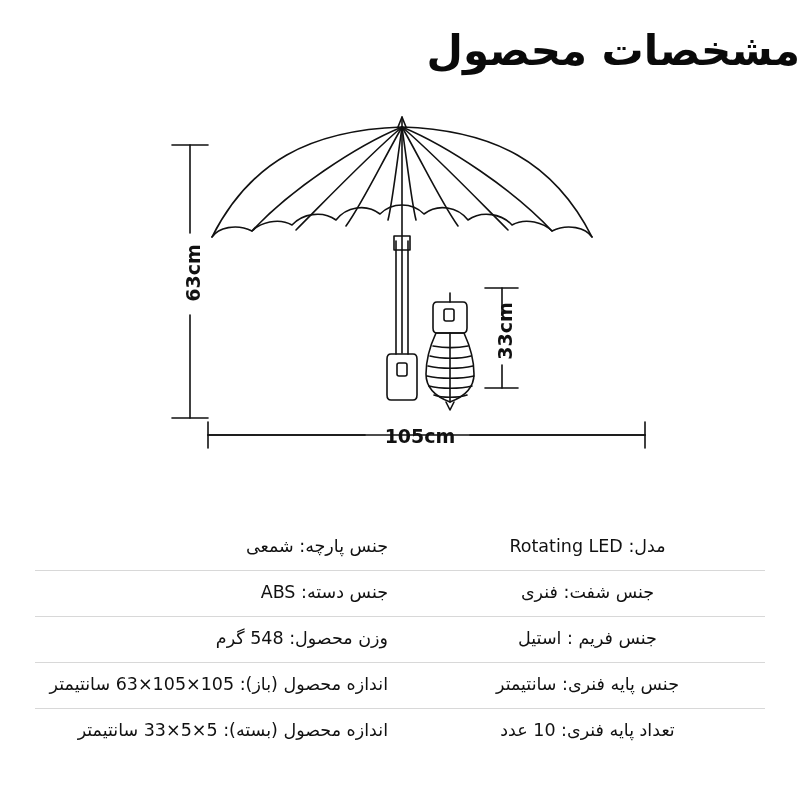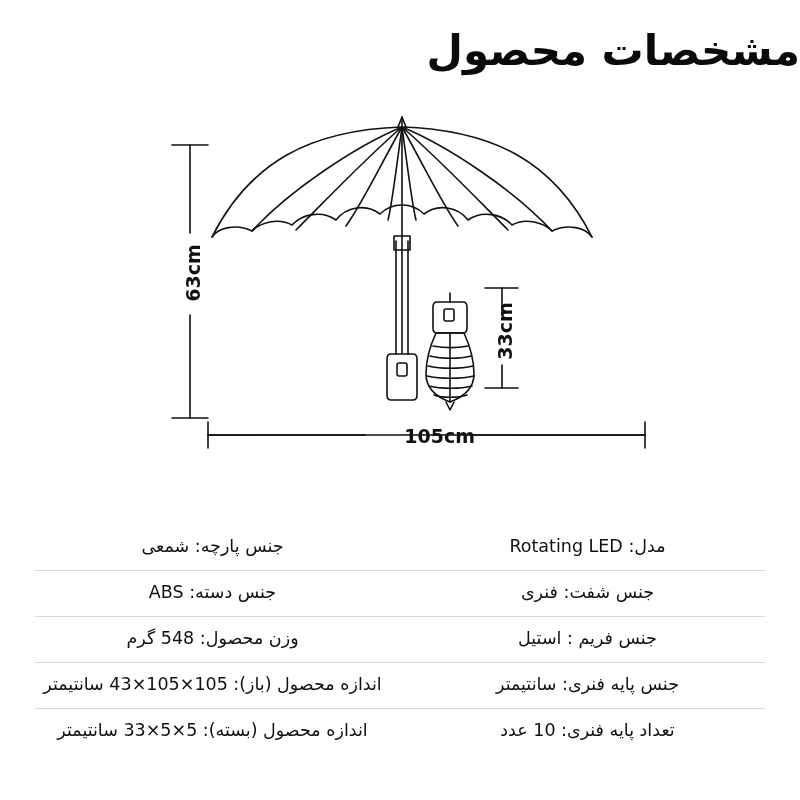--- a/index.html
+++ b/index.html
@@ -64,21 +64,21 @@
     line-height: 1.25;
   }
   .spec-table tr:first-child td { border-top: none; }
   .spec-table td.col-right {
     width: 50%;
     text-align: center;
     padding-right: 2px;
   }
   .spec-table td.col-left {
     width: 50%;
-    text-align: center;
+    text-align: right;
     padding-left: 2px;
     direction: rtl;
   }
 </style>
 </head>
 <body>
 
 <div class="page">
 
   <div class="title">مشخصات محصول</div>
@@ -162,40 +162,40 @@
         <line x1="350" y1="223" x2="350" y2="292"></line>
 
         <path d="M346 292 L 350 300 L 354 292"></path>
       </g>
     </svg>
 
     <div class="dim-label vert" style="left: 58px; top: 152px; width: 70px; text-align: center;">63cm</div>
 
     <div class="dim-label vert" style="left: 370px; top: 210px; width: 70px; text-align: center;">33cm</div>
 
-    <div class="dim-label" style="left: 265px; top: 315px; width: 110px; text-align: right;">105cm</div>
+    <div class="dim-label" style="left: 265px; top: 315px; width: 110px; text-align: center;">105cm</div>
   </div>
 
   <table class="spec-table">
     <tbody>
       <tr>
         <td class="col-right">مدل: Rotating LED</td>
         <td class="col-left">جنس پارچه: شمعی</td>
       </tr>
       <tr>
         <td class="col-right">جنس شفت: فنری</td>
         <td class="col-left">جنس دسته: ABS</td>
       </tr>
       <tr>
         <td class="col-right">جنس فریم : استیل</td>
         <td class="col-left">وزن محصول:  548 گرم</td>
       </tr>
       <tr>
         <td class="col-right">جنس پایه فنری: سانتیمتر</td>
-        <td class="col-left">اندازه محصول (باز): 105×105×43 سانتیمتر</td>
+        <td class="col-left">اندازه محصول (باز): 105×105×63 سانتیمتر</td>
       </tr>
       <tr>
         <td class="col-right">تعداد پایه فنری: 10 عدد</td>
         <td class="col-left">اندازه محصول (بسته): 5×5×33 سانتیمتر</td>
       </tr>
     </tbody>
   </table>
 
 </div>
 

